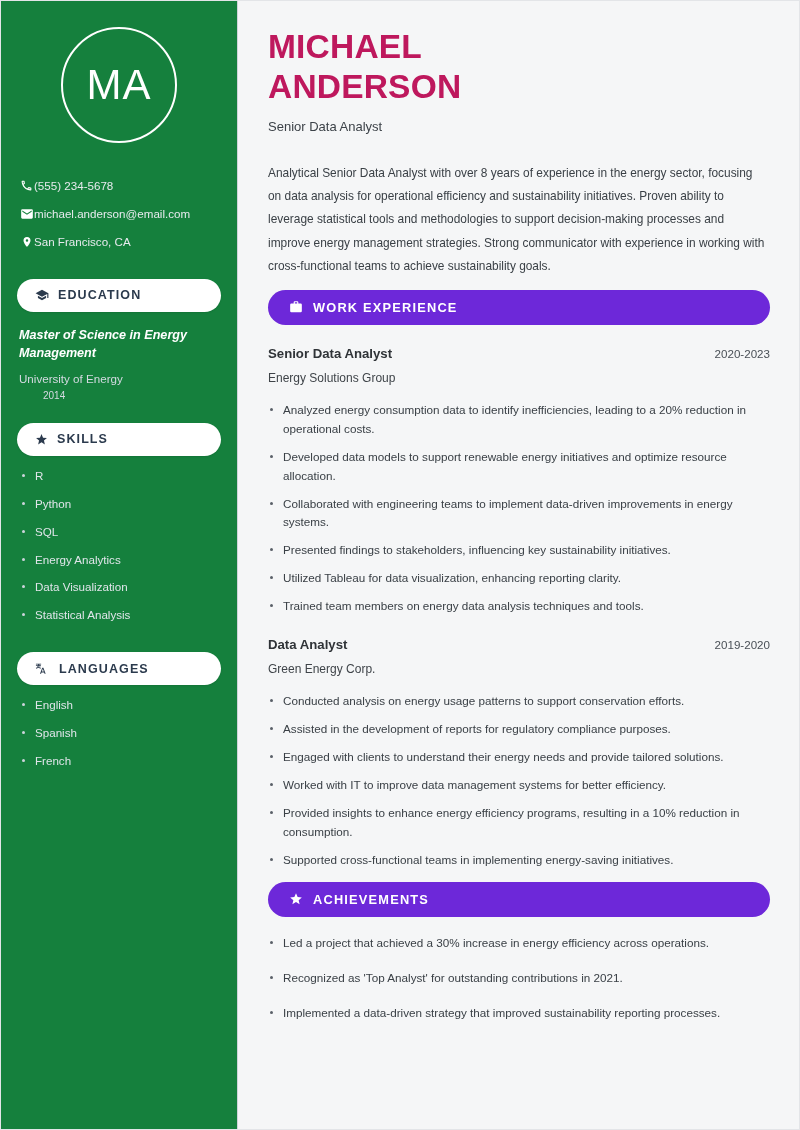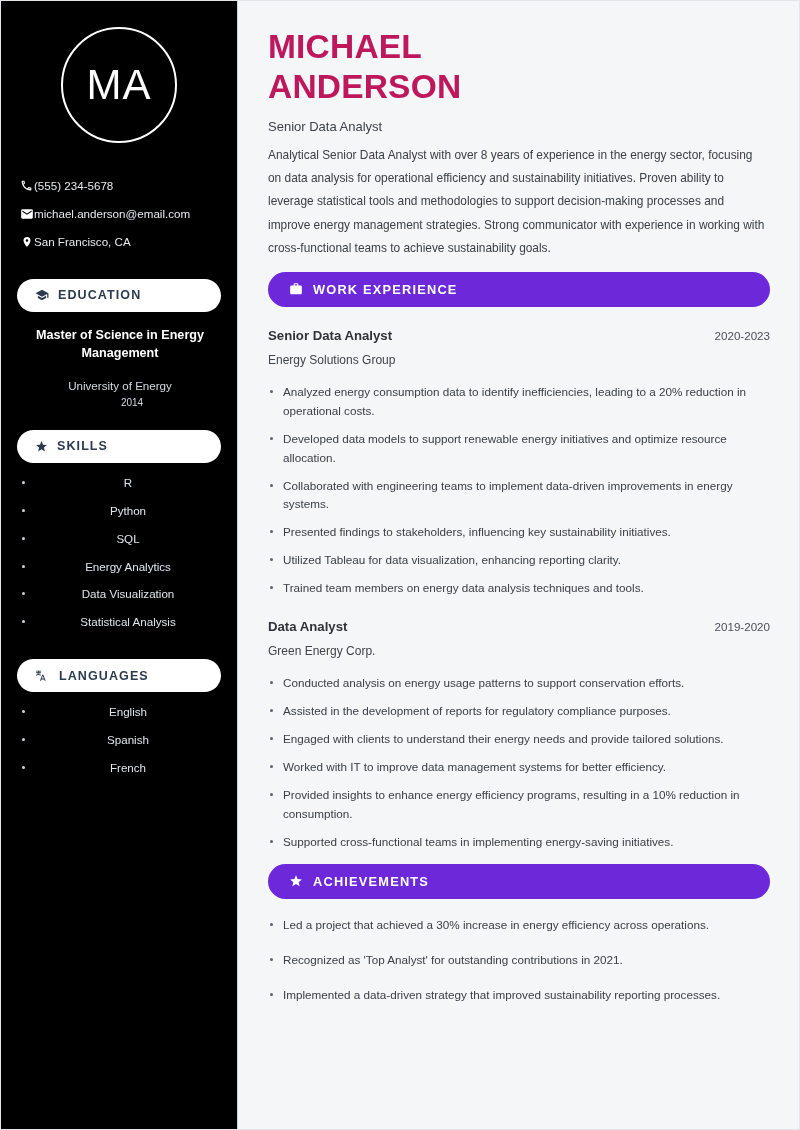--- a/index.html
+++ b/index.html
@@ -22,27 +22,26 @@
     display: flex;
     background: #f5f6f7;
     box-sizing: border-box;
     border: 1px solid #e3e5e8;
   }
 
   
   .sidebar {
     width: 237px;
     flex: 0 0 237px;
-    background: #000000;
+    background: #15803d;
     color: #ffffff;
     padding: 0 0 24px 0;
     box-sizing: border-box;
     border-right: 1px solid #cfd4da;
     position: relative;
-    text-align: center;
   }
 
   .avatar-wrap {
     display: flex;
     justify-content: center;
     padding-top: 26px;
     padding-bottom: 22px;
   }
   .avatar {
     width: 116px;
@@ -107,21 +106,22 @@
     flex: 0 0 15px;
   }
   .contact-list li .ico svg { display: block; }
 
   .edu-block { margin-top: 14px; }
   .edu-degree {
     font-size: 12.6px;
     font-weight: 700;
     color: #ffffff;
     line-height: 1.45;
-    margin-bottom: 15px;
+    margin-bottom: 8px;
+    font-style: italic;
   }
   .edu-school {
     font-size: 11.6px;
     color: #d4dae1;
     line-height: 1.5;
   }
   .edu-year {
     font-size: 10px;
     color: #d4dae1;
     line-height: 1.5;
@@ -174,21 +174,21 @@
     text-transform: uppercase;
   }
   .title {
     font-size: 13px;
     color: #3c4248;
     margin-top: 13px;
     line-height: 1.3;
   }
 
   .summary {
-    margin-top: 8px;
+    margin-top: 26px;
     font-size: 11.9px;
     color: #3a4046;
     line-height: 1.95;
     max-width: 500px;
   }
 
   .section-bar {
     margin-top: 12px;
     background: #6d28d9;
     color: #ffffff;

